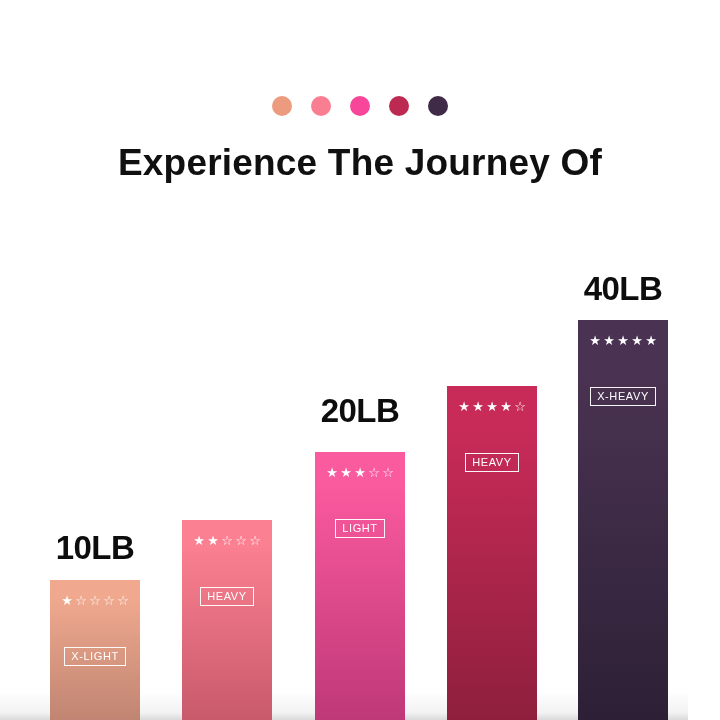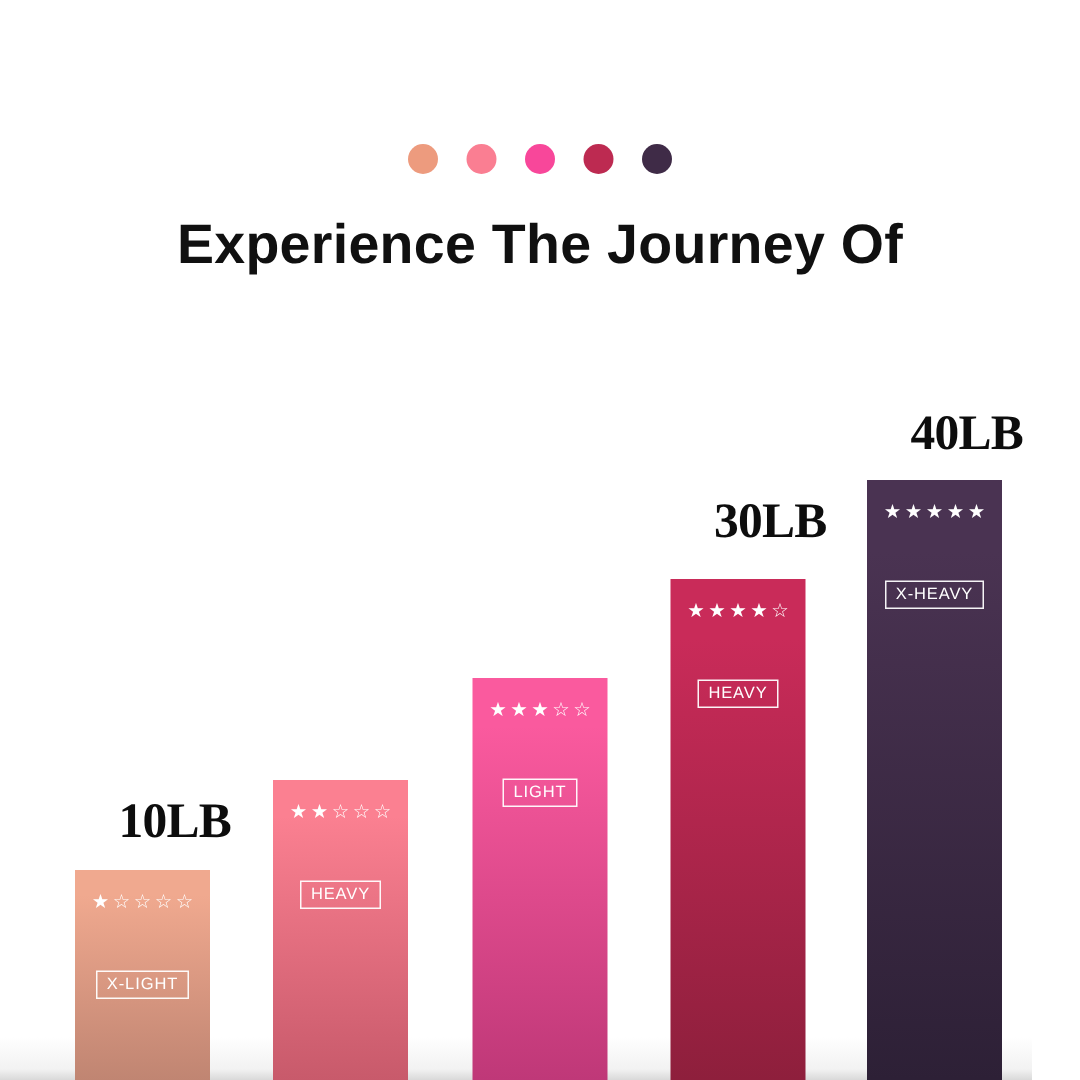--- a/index.html
+++ b/index.html
@@ -69,22 +69,22 @@
   }
   .bar-col {
     position: absolute;
     bottom: 0;
     width: 90px;
   }
   .bar-value {
     position: absolute;
     left: -14px;
     width: 118px;
-    text-align: right;
-    font-family: Liberation Serif, serif;
+    text-align: center;
+    font-family: Liberation Sans, sans-serif;
     font-weight: bold;
     font-size: 33px;
     line-height: 34px;
     color: #0d0d0d;
     letter-spacing: -0.5px;
   }
   .bar {
     position: absolute;
     left: 0;
     bottom: 0;
@@ -172,35 +172,35 @@
               <span class="star">★</span>
               <span class="star">☆</span>
               <span class="star">☆</span>
               <span class="star">☆</span>
             </div>
             <div class="grade-box">HEAVY</div>
           </div>
         </div>
       </div>
       <div class="bar-col" style="left: 315px; height: 326px;">
+        <div class="bar-value" style="top: 0px;">20LB</div>
         <div class="bar" style="height: 268px; background: linear-gradient(rgb(250, 90, 158) 0%, rgb(250, 90, 158) 12%, rgb(191, 56, 120) 100%);">
           <div class="bar-inner">
             <div class="stars">
               <span class="star">★</span>
               <span class="star">★</span>
               <span class="star">★</span>
               <span class="star">☆</span>
               <span class="star">☆</span>
             </div>
             <div class="grade-box">LIGHT</div>
           </div>
         </div>
       </div>
       <div class="bar-col" style="left: 447px; height: 389px;">
-        <div class="bar-value" style="top: 0px;">30LB</div>
         <div class="bar" style="height: 334px; background: linear-gradient(rgb(201, 43, 89) 0%, rgb(201, 43, 89) 12%, rgb(142, 31, 60) 100%);">
           <div class="bar-inner">
             <div class="stars">
               <span class="star">★</span>
               <span class="star">★</span>
               <span class="star">★</span>
               <span class="star">★</span>
               <span class="star">☆</span>
             </div>
             <div class="grade-box">HEAVY</div>

